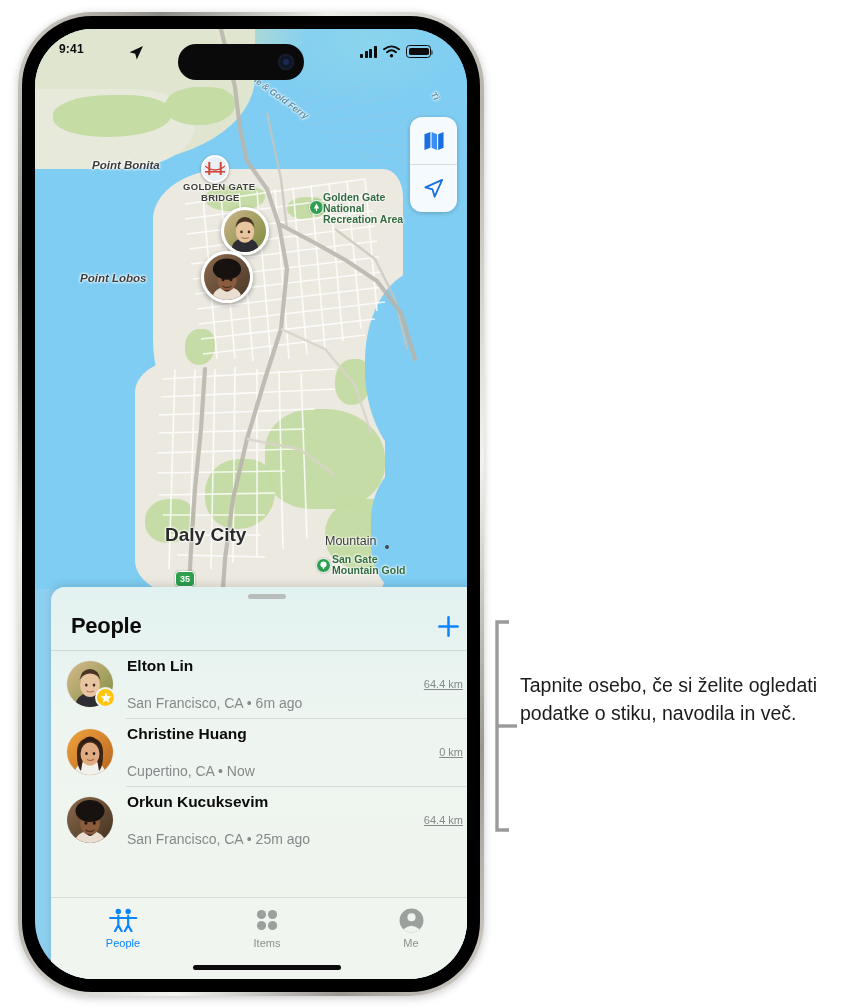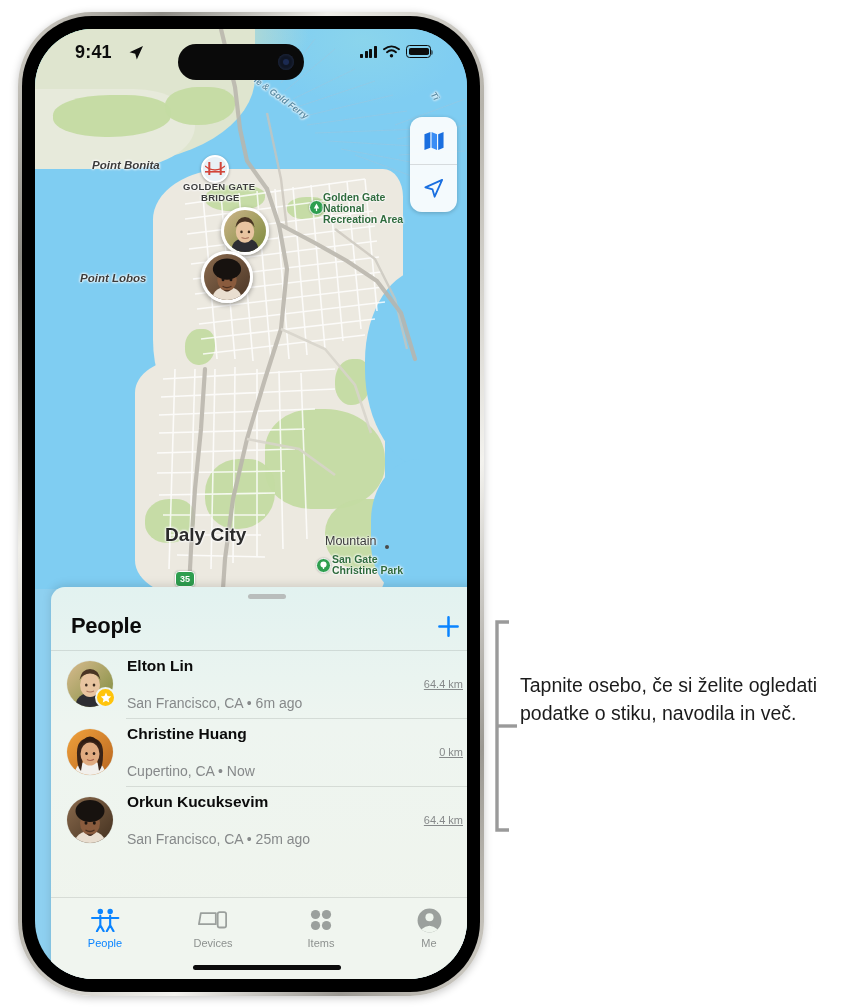--- a/index.html
+++ b/index.html
@@ -135,22 +135,22 @@
   .pin-av {
     position: absolute; border-radius: 50%; border: 3px solid #fff;
     box-shadow: 0 2px 5px rgba(0,0,0,.35); overflow: hidden;
   }
 
   
   .statusbar {
     position: absolute; left:0; top:0; width: 432px; height: 52px; z-index: 20;
   }
   .sb-time {
-    position: absolute; left: 40px; top: 13px;
-    font-size: 18px; font-weight: 700; color: #0d0d0d; letter-spacing: .2px;
+    position: absolute; left: 24px; top: 13px;
+    font-size: 12px; font-weight: 700; color: #0d0d0d; letter-spacing: .2px;
   }
   .sb-arrow { position: absolute; left: 93px; top: 16px; }
   .island {
     position: absolute; left: 143px; top: 15px; width: 126px; height: 36px;
     background: #0a0a0a; border-radius: 20px;
   }
   .island-cam {
     position: absolute; right: 10px; top: 10px; width: 16px; height: 16px;
     border-radius: 50%; background: #101624;
     box-shadow: inset 0 0 3px #27324d;
@@ -363,21 +363,21 @@
           <div class="maplabel" style="left:290px;top:505px;font-size:12.5px;color:#3a3a3a;">Mountain</div>
           <div style="position:absolute;left:350px;top:516px;width:4px;height:4px;border-radius:50%;background:#4a4a4a;"></div>
 
           <div class="park-pin" style="left:281px;top:529px;">
             <svg width="9" height="9" viewBox="0 0 10 10">
               <circle cx="5" cy="4" r="3.4" fill="#fff"></circle>
                 <rect x="4.3" y="5.4" width="1.4" height="3.4" fill="#fff"></rect>
             </svg>
           </div>
           <div class="maplabel lbl-green" style="left:297px;top:524px;font-size:10.5px;">San Gate</div>
-          <div class="maplabel lbl-green" style="left:297px;top:535px;font-size:10.5px;">Christine Park</div>
+          <div class="maplabel lbl-green" style="left:297px;top:535px;font-size:10.5px;">Mountain Gold</div>
 
           <div class="hwy-shield" style="left:140px;top:542px;">35</div>
 
           <div class="pin-av" style="left:186px;top:178px;width:48px;height:48px;">
             <svg width="100%" height="100%" viewBox="0 0 48 48">
               <defs>
                   <linearGradient id="mg1" x1="0" y1="0" x2="1" y2="1">
                 <stop offset="0" stop-color="#cdb48a"></stop>
                     <stop offset="1" stop-color="#7c8b3c"></stop>
                   </linearGradient>
@@ -564,29 +564,20 @@
                 <svg width="30" height="24" viewBox="0 0 32 25">
                   <circle cx="11" cy="3.4" r="2.9" fill="#0a84ff"></circle>
                   <circle cx="21.5" cy="3.4" r="2.9" fill="#0a84ff"></circle>
                   <path d="M11 8 V18 M11 18 L7.4 24.5 M11 18 L14.6 24.5 M2.2 10.4 L19.8 10.4" stroke="#0a84ff" stroke-width="2.3" stroke-linecap="round" fill="none"></path>
                   <path d="M21.5 8 V18 M21.5 18 L17.9 24.5 M21.5 18 L25.1 24.5 M12.6 10.4 L30.2 10.4" stroke="#0a84ff" stroke-width="2.3" stroke-linecap="round" fill="none"></path>
                 </svg>
               </span>
               <span class="tab-label">People</span>
             </button>
 
-            <button class="tab">
-              <span class="tab-ico">
-                <svg width="30" height="22" viewBox="0 0 32 23">
-                  <path d="M3 4.2 H19 V16 H1 Z" fill="none" stroke="#9ba09d" stroke-width="1.9" stroke-linejoin="round"></path>
-                  <rect x="21" y="3" width="9" height="16.5" rx="2.2" fill="none" stroke="#9ba09d" stroke-width="1.9"></rect>
-                </svg>
-              </span>
-              <span class="tab-label">Devices</span>
-            </button>
 
             <button class="tab">
               <span class="tab-ico">
                 <svg width="24" height="24" viewBox="0 0 24 24">
                   <circle cx="6.5" cy="6.5" r="4.6" fill="#9ba09d"></circle>
                   <circle cx="17.5" cy="6.5" r="4.6" fill="#9ba09d"></circle>
                   <circle cx="6.5" cy="17.5" r="4.6" fill="#9ba09d"></circle>
                   <circle cx="17.5" cy="17.5" r="4.6" fill="#9ba09d"></circle>
                 </svg>
               </span>

